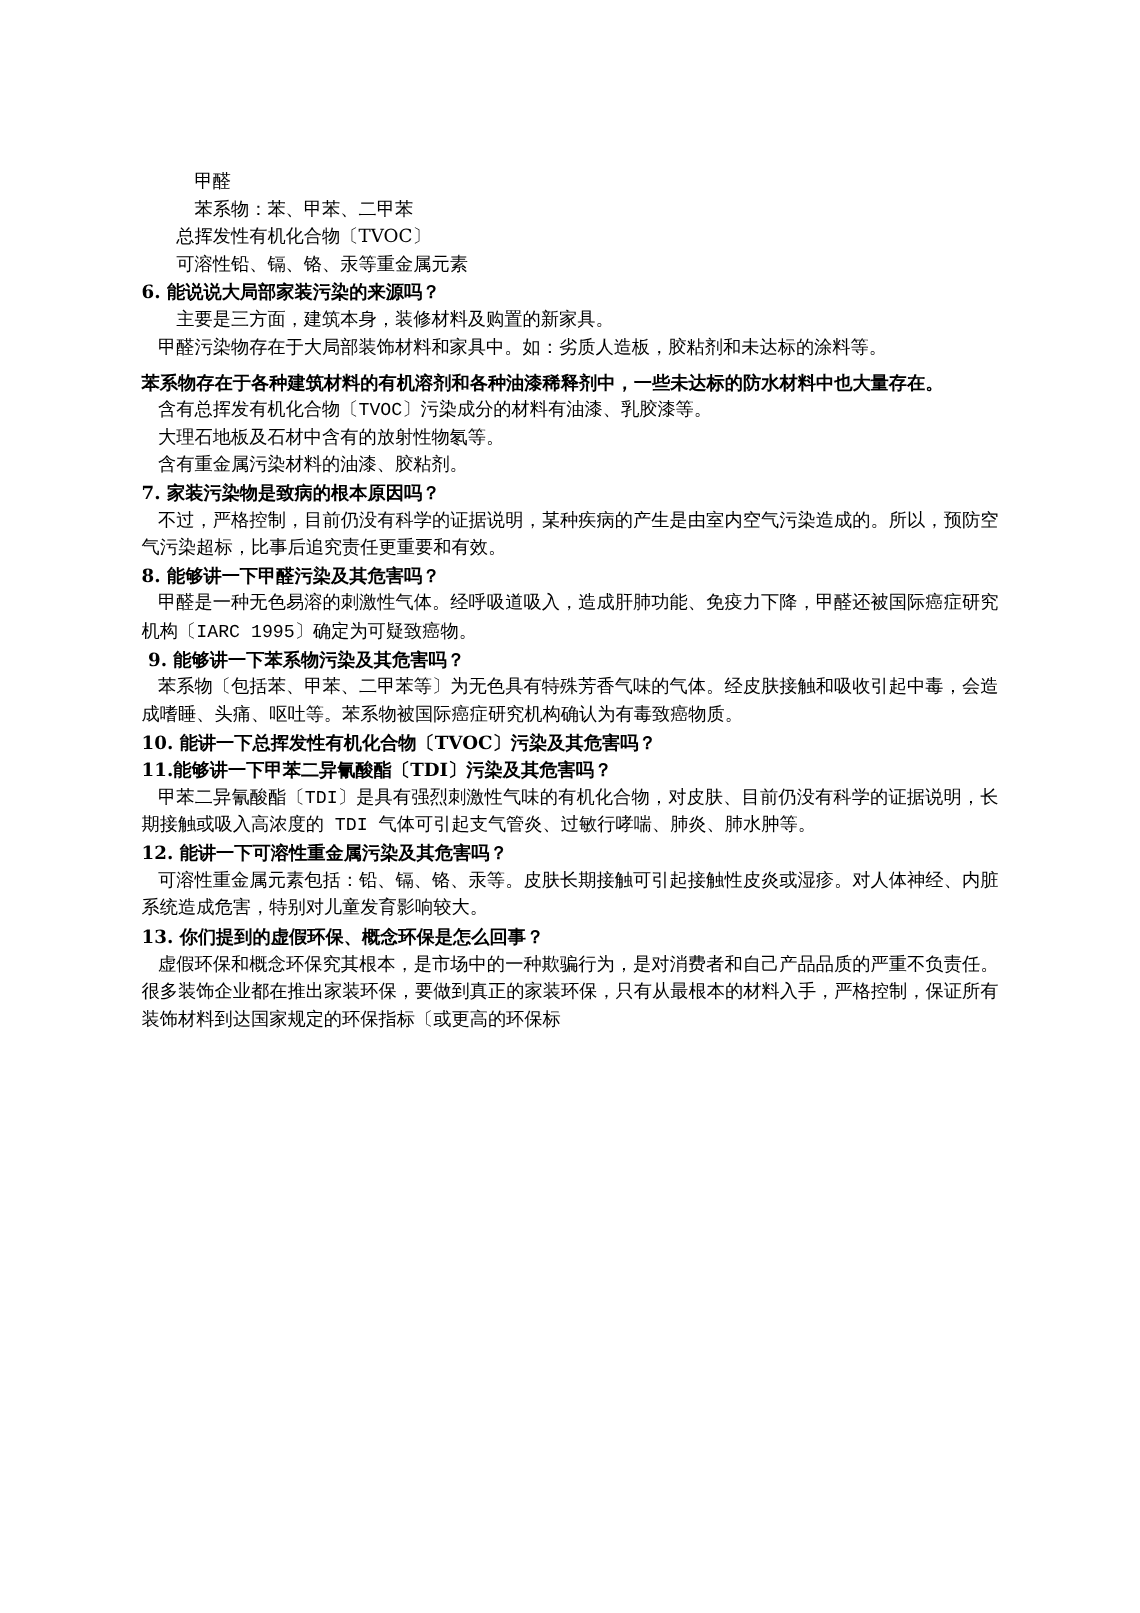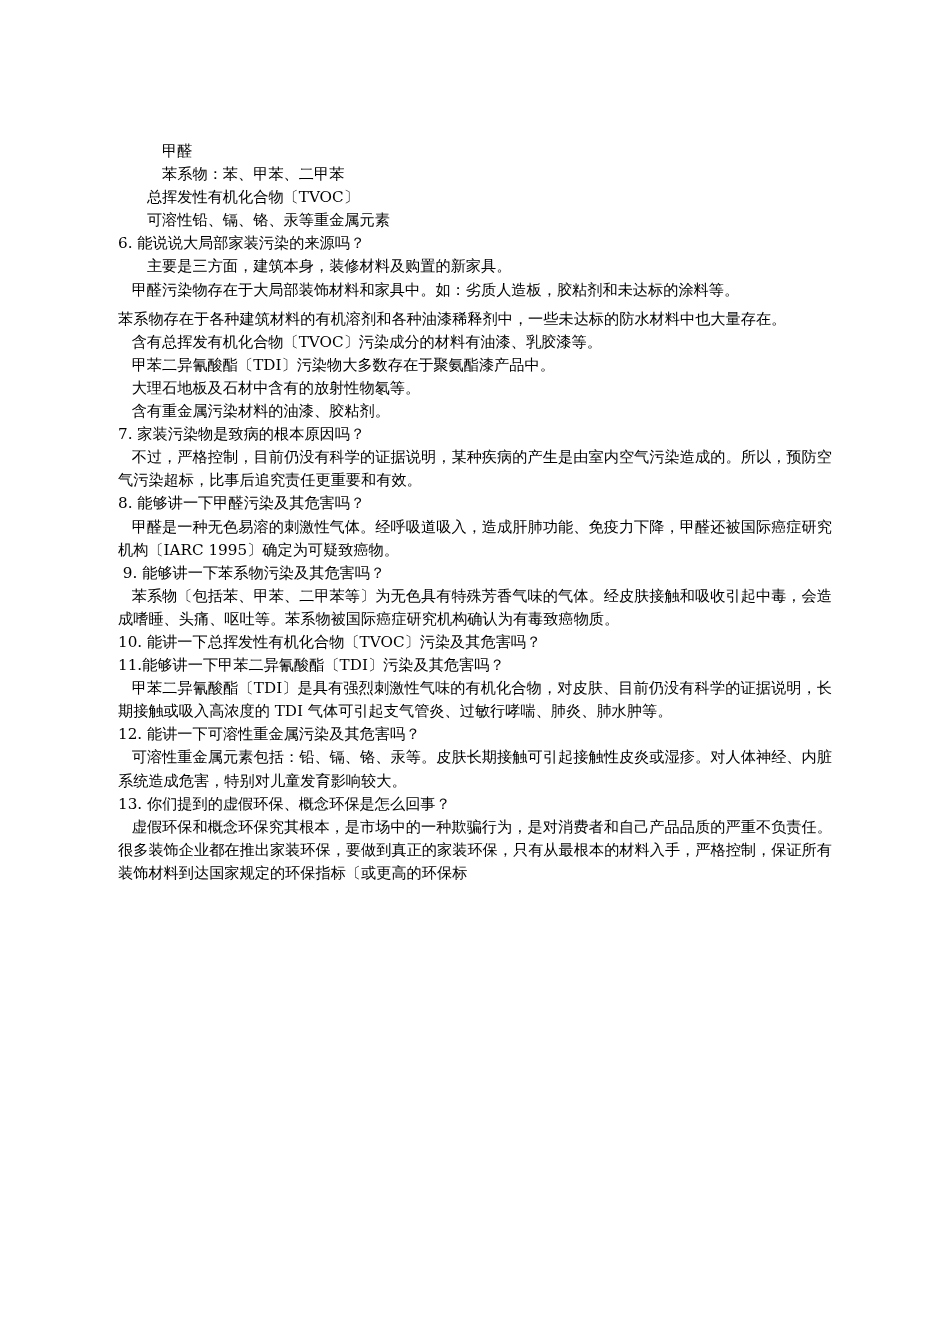--- a/index.html
+++ b/index.html
@@ -26,22 +26,22 @@
     font-size: 15.2px;
     line-height: 1.52;
     text-align: justify;
     text-justify: inter-ideograph;
   }
   .line {
     white-space: pre-wrap;
     word-break: break-all;
   }
   
-  .ind-0 { text-indent: 0; }
-  .ind-1 { text-indent: 0.9em; }
+  .ind-0 { text-indent: 0; font-weight: bold; }
+  .ind-1 { text-indent: 0.9em; font-family: Liberation Mono, monospace; }
   .ind-2 { text-indent: 1.9em; }
   .ind-3 { text-indent: 2.9em; }
 
   .para {
     margin: 0;
     padding: 0;
     text-align: justify;
     text-justify: inter-ideograph;
     word-break: break-all;
   }
@@ -56,21 +56,20 @@
     <p class="para line ind-3">甲醛</p>
     <p class="para line ind-3">苯系物：苯、甲苯、二甲苯</p>
     <p class="para line ind-2">总挥发性有机化合物〔TVOC〕</p>
     <p class="para line ind-2">可溶性铅、镉、铬、汞等重金属元素</p>
     <p class="para line ind-0">6. 能说说大局部家装污染的来源吗？</p>
     <p class="para line ind-2">主要是三方面，建筑本身，装修材料及购置的新家具。</p>
     <p class="para line ind-1">甲醛污染物存在于大局部装饰材料和家具中。如：劣质人造板，胶粘剂和未达标的涂料等。</p>
     <div class="gap-small"></div>
     <p class="para line ind-0">苯系物存在于各种建筑材料的有机溶剂和各种油漆稀释剂中，一些未达标的防水材料中也大量存在。</p>
     <p class="para line ind-1">含有总挥发有机化合物〔TVOC〕污染成分的材料有油漆、乳胶漆等。</p>
-    <p class="para line ind-1">甲苯二异氰酸酯〔TDI〕污染物大多数存在于聚氨酯漆产品中。</p>
     <p class="para line ind-1">大理石地板及石材中含有的放射性物氡等。</p>
     <p class="para line ind-1">含有重金属污染材料的油漆、胶粘剂。</p>
     <p class="para line ind-0">7. 家装污染物是致病的根本原因吗？</p>
     <p class="para ind-1">不过，严格控制，目前仍没有科学的证据说明，某种疾病的产生是由室内空气污染造成的。所以，预防空气污染超标，比事后追究责任更重要和有效。</p>
     <p class="para line ind-0">8. 能够讲一下甲醛污染及其危害吗？</p>
     <p class="para ind-1">甲醛是一种无色易溶的刺激性气体。经呼吸道吸入，造成肝肺功能、免疫力下降，甲醛还被国际癌症研究机构〔IARC 1995〕确定为可疑致癌物。</p>
     <p class="para line ind-0"> 9. 能够讲一下苯系物污染及其危害吗？</p>
     <p class="para ind-1">苯系物〔包括苯、甲苯、二甲苯等〕为无色具有特殊芳香气味的气体。经皮肤接触和吸收引起中毒，会造成嗜睡、头痛、呕吐等。苯系物被国际癌症研究机构确认为有毒致癌物质。</p>
     <p class="para line ind-0">10. 能讲一下总挥发性有机化合物〔TVOC〕污染及其危害吗？</p>
     <p class="para line ind-0">11.能够讲一下甲苯二异氰酸酯〔TDI〕污染及其危害吗？</p>

